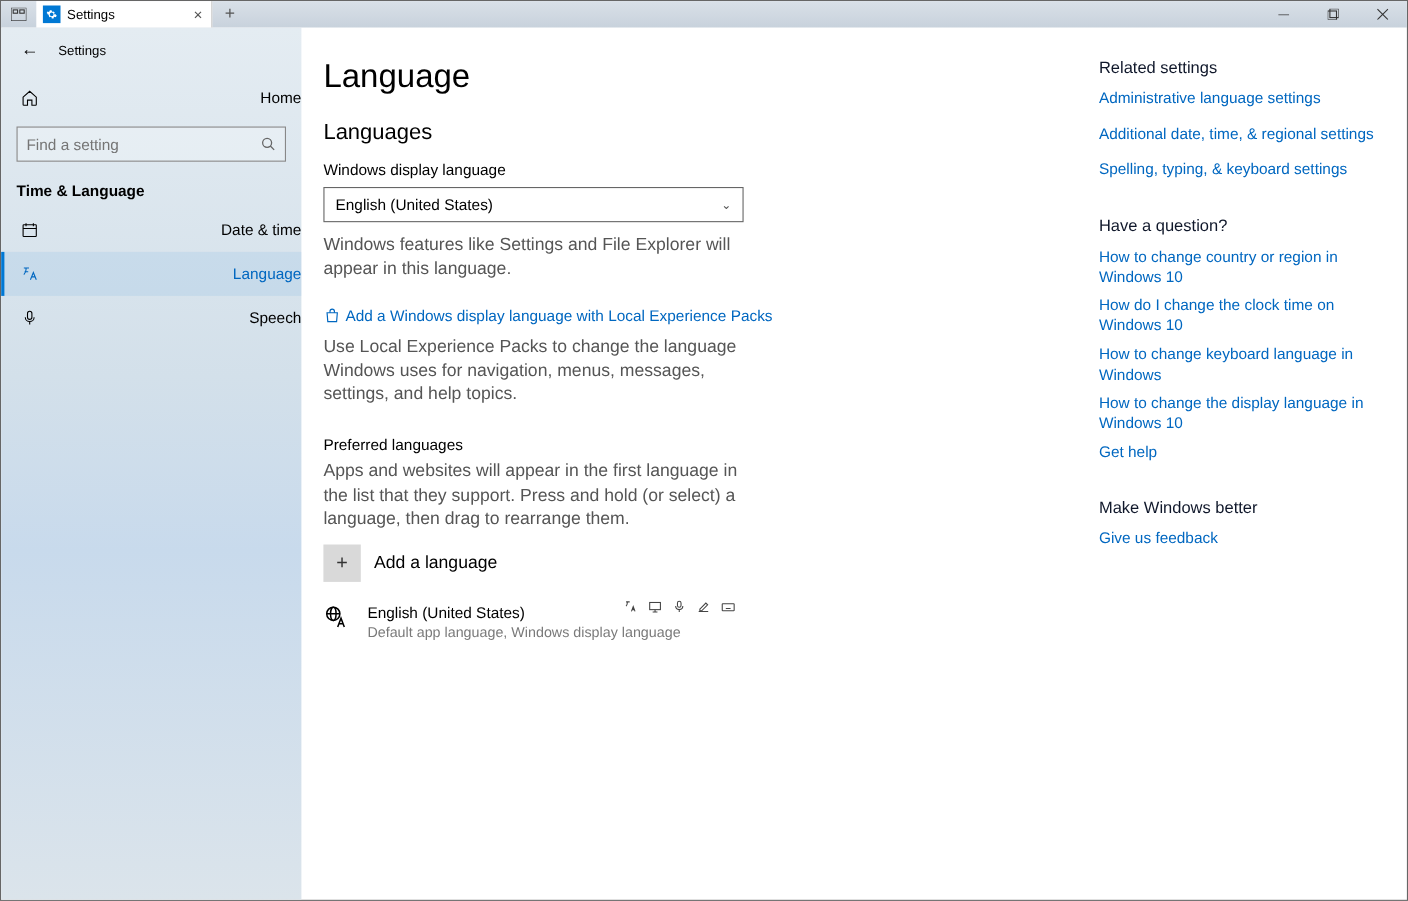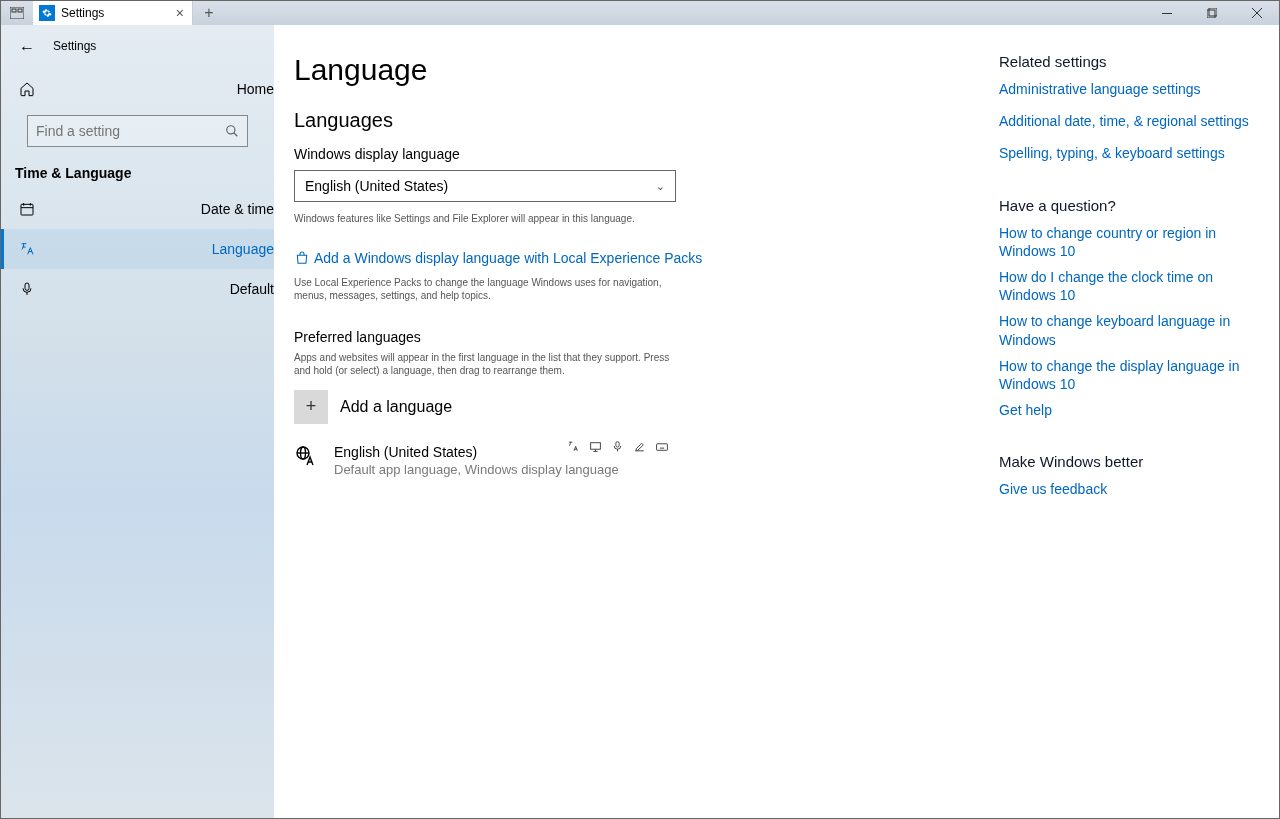--- a/index.html
+++ b/index.html
@@ -13,32 +13,32 @@
 .newtab { width: 32px; height: 24px; display: flex; align-items: center; justify-content: center; color: #555; font-size: 16px; }
 .wincontrols { position: absolute; right: 0; top: 0; display: flex; height: 24px; }
 .wincontrols div { width: 45px; height: 24px; display: flex; align-items: center; justify-content: center; color: #333; font-size: 11px; }
 .body { flex: 1; display: flex; overflow: hidden; }
 .sidebar { width: 273px; background: linear-gradient(to bottom, #e4ecf2 0%, #d3e0ea 40%, #c8daec 60%, #dbe4eb 100%); display: flex; flex-direction: column; padding-top: 6px; }
 .sidebar-header { display: flex; align-items: center; height: 30px; padding: 0 12px 0 18px; gap: 18px; font-size: 12px; color: #000; }
 .back-arrow { font-size: 16px; color: #000; }
 .nav-item { display: flex; align-items: center; height: 40px; padding-left: 18px; gap: 16px; font-size: 14px; color: #000; cursor: pointer; justify-content: space-between; }
 .nav-item.home { margin-top: 8px; }
 .nav-item.active { background: rgba(0,120,212,.08); border-left: 3px solid #0078d4; padding-left: 15px; }
-.search-wrap { padding: 6px 26px 10px; }
+.search-wrap { padding: 6px 14px 10px; }
 .search { display: flex; align-items: center; border: 1px solid #888; background: rgba(255,255,255,.25); height: 32px; padding: 0 8px; }
 .search input { flex: 1; background: transparent; border: none; outline: none; font-size: 14px; color: #555; }
 .section-title { font-size: 14px; font-weight: 600; padding: 8px 14px 8px 14px; color: #000; }
 .main { flex: 1; display: flex; padding: 28px 20px 20px 20px; overflow: auto; }
 .content { flex: 1; max-width: 700px; }
 h1 { font-size: 30px; font-weight: 500; color: #000; margin-bottom: 22px; }
 h2 { font-size: 20px; font-weight: 500; color: #000; margin-bottom: 14px; }
 .field-label { font-size: 14px; color: #000; margin-bottom: 8px; }
 .select { width: 382px; height: 32px; border: 1px solid #666; display: flex; align-items: center; padding: 0 10px; font-size: 14px; background: #fff; cursor: pointer; }
 .select .chev { margin-left: auto; font-size: 11px; color: #555; }
-.desc { font-size: 10px; color: #555; max-width: 380px; line-height: 1.35; margin-top: 10px; }
+.desc { font-size: 16px; color: #555; max-width: 380px; line-height: 1.35; margin-top: 10px; }
 .link-row { display: flex; align-items: center; gap: 4px; margin-top: 24px; font-size: 14px; color: #0067c0; cursor: pointer; }
 .link-row .icon { color: #0067c0; }
 .sub-h { font-size: 14px; color: #000; margin-top: 26px; margin-bottom: 6px; }
 .add-lang { display: flex; align-items: center; gap: 12px; margin-top: 12px; cursor: pointer; width: 382px; }
 .plus-box { width: 34px; height: 34px; background: #d9d9d9; display: flex; align-items: center; justify-content: center; font-size: 18px; color: #333; }
 .lang-entry { display: flex; align-items: flex-start; gap: 14px; margin-top: 20px; width: 382px; cursor: pointer; position: relative; }
 .lang-icon { width: 26px; height: 26px; display: flex; align-items: center; justify-content: center; font-size: 20px; }
 .lang-main { font-size: 14px; color: #000; }
 .lang-sub { font-size: 13px; color: #7a7a7a; margin-top: 2px; }
 .mini-icons { position: absolute; right: 6px; top: -4px; display: flex; gap: 7px; color: #444; font-size: 12px; }
@@ -138,21 +138,21 @@
           </span>
         <span style="color:#0067c0">Language</span>
       </div>
       <div class="nav-item">
         <span>
             <svg width="16" height="16" viewBox="0 0 24 24" fill="none" stroke="#000" stroke-width="1.5">
               <rect x="9" y="3" width="6" height="11" rx="3"></rect>
               <path d="M6 11a6 6 0 0012 0M12 17v4"></path>
             </svg>
           </span>
-        <span>Default</span>
+        <span>Speech</span>
       </div>
     </div>
 
     <div class="main">
       <div class="content">
         <h1>Language</h1>
         <h2>Languages</h2>
         <div class="field-label">Windows display language</div>
         <div class="select">
           <span>English (United States)</span>

